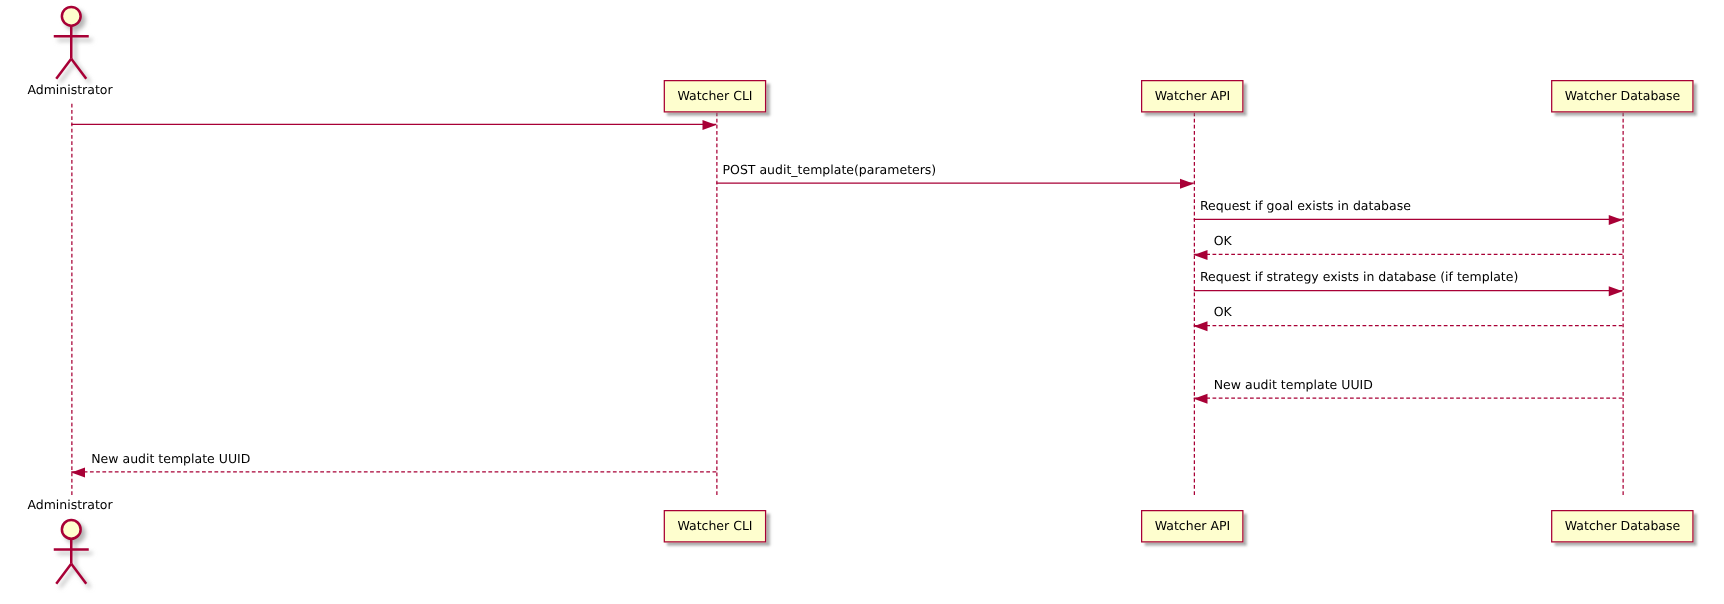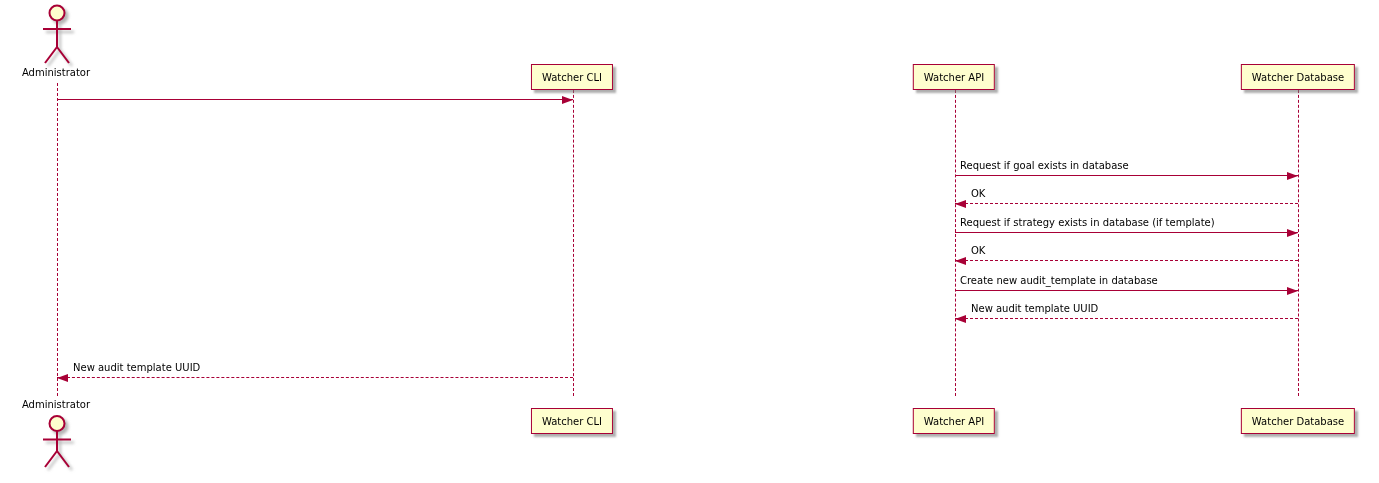--- a/index.html
+++ b/index.html
@@ -74,20 +74,26 @@
   <div class="pbox" style="left:572px;top:52px">Watcher CLI</div>
   <div class="pbox" style="left:954px;top:52px">Watcher API</div>
   <div class="pbox" style="left:1298px;top:52px">Watcher Database</div>
 
   <div class="msg" style="left:57px;top:99px;width:516px">
     <div class="line">
         <span class="head r"></span>
       </div>
   </div>
 
+  <div class="msg" style="left:573px;top:129px;width:382px">
+    <div class="lbl">POST audit_template(parameters)</div>
+    <div class="line">
+        <span class="head r"></span>
+      </div>
+  </div>
 
   <div class="msg" style="left:955px;top:158px;width:343px">
     <div class="lbl">Request if goal exists in database</div>
     <div class="line">
         <span class="head r"></span>
       </div>
   </div>
 
   <div class="msg dashed ret" style="left:955px;top:186px;width:343px">
     <div class="lbl">OK</div>
@@ -103,26 +109,20 @@
       </div>
   </div>
 
   <div class="msg dashed ret" style="left:955px;top:243px;width:343px">
     <div class="lbl">OK</div>
     <div class="line">
         <span class="head l"></span>
       </div>
   </div>
 
-  <div class="msg" style="left:955px;top:273px;width:343px">
-    <div class="lbl">Create new audit_template in database</div>
-    <div class="line">
-        <span class="head r"></span>
-      </div>
-  </div>
 
   <div class="msg dashed ret" style="left:955px;top:301px;width:343px">
     <div class="lbl">New audit template UUID</div>
     <div class="line">
         <span class="head l"></span>
       </div>
   </div>
 
 
   <div class="msg dashed ret" style="left:57px;top:360px;width:516px">

